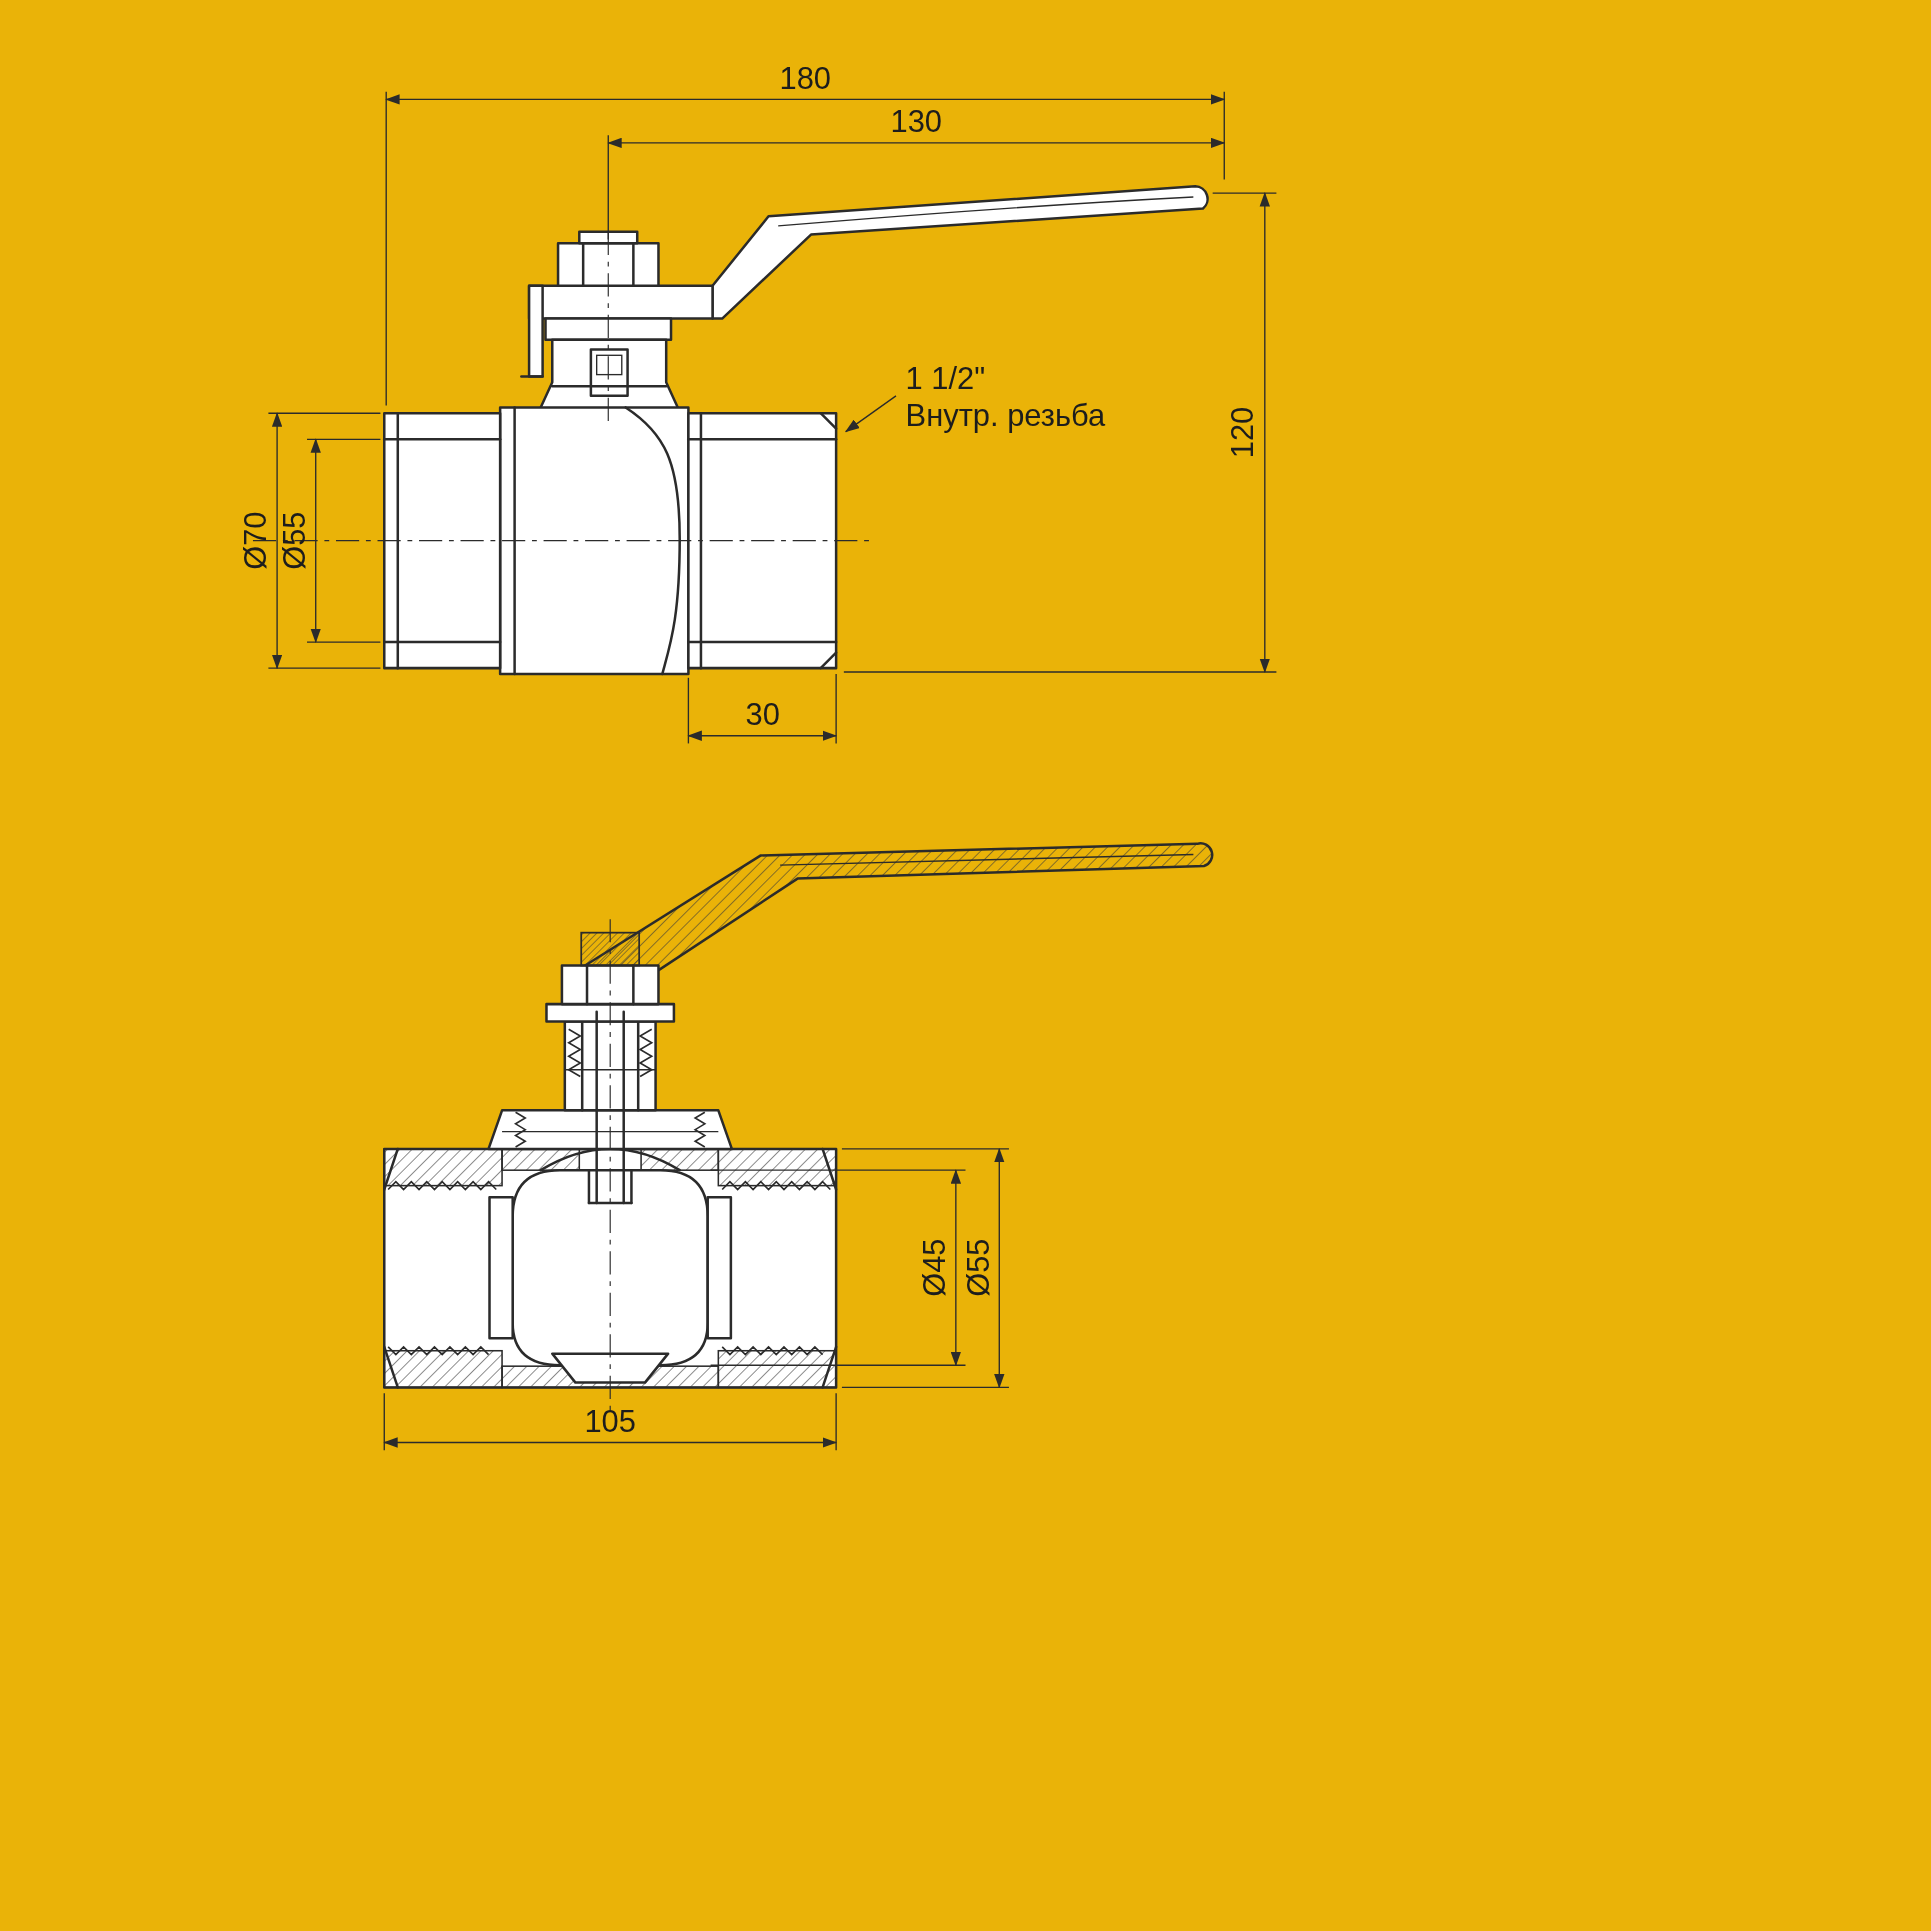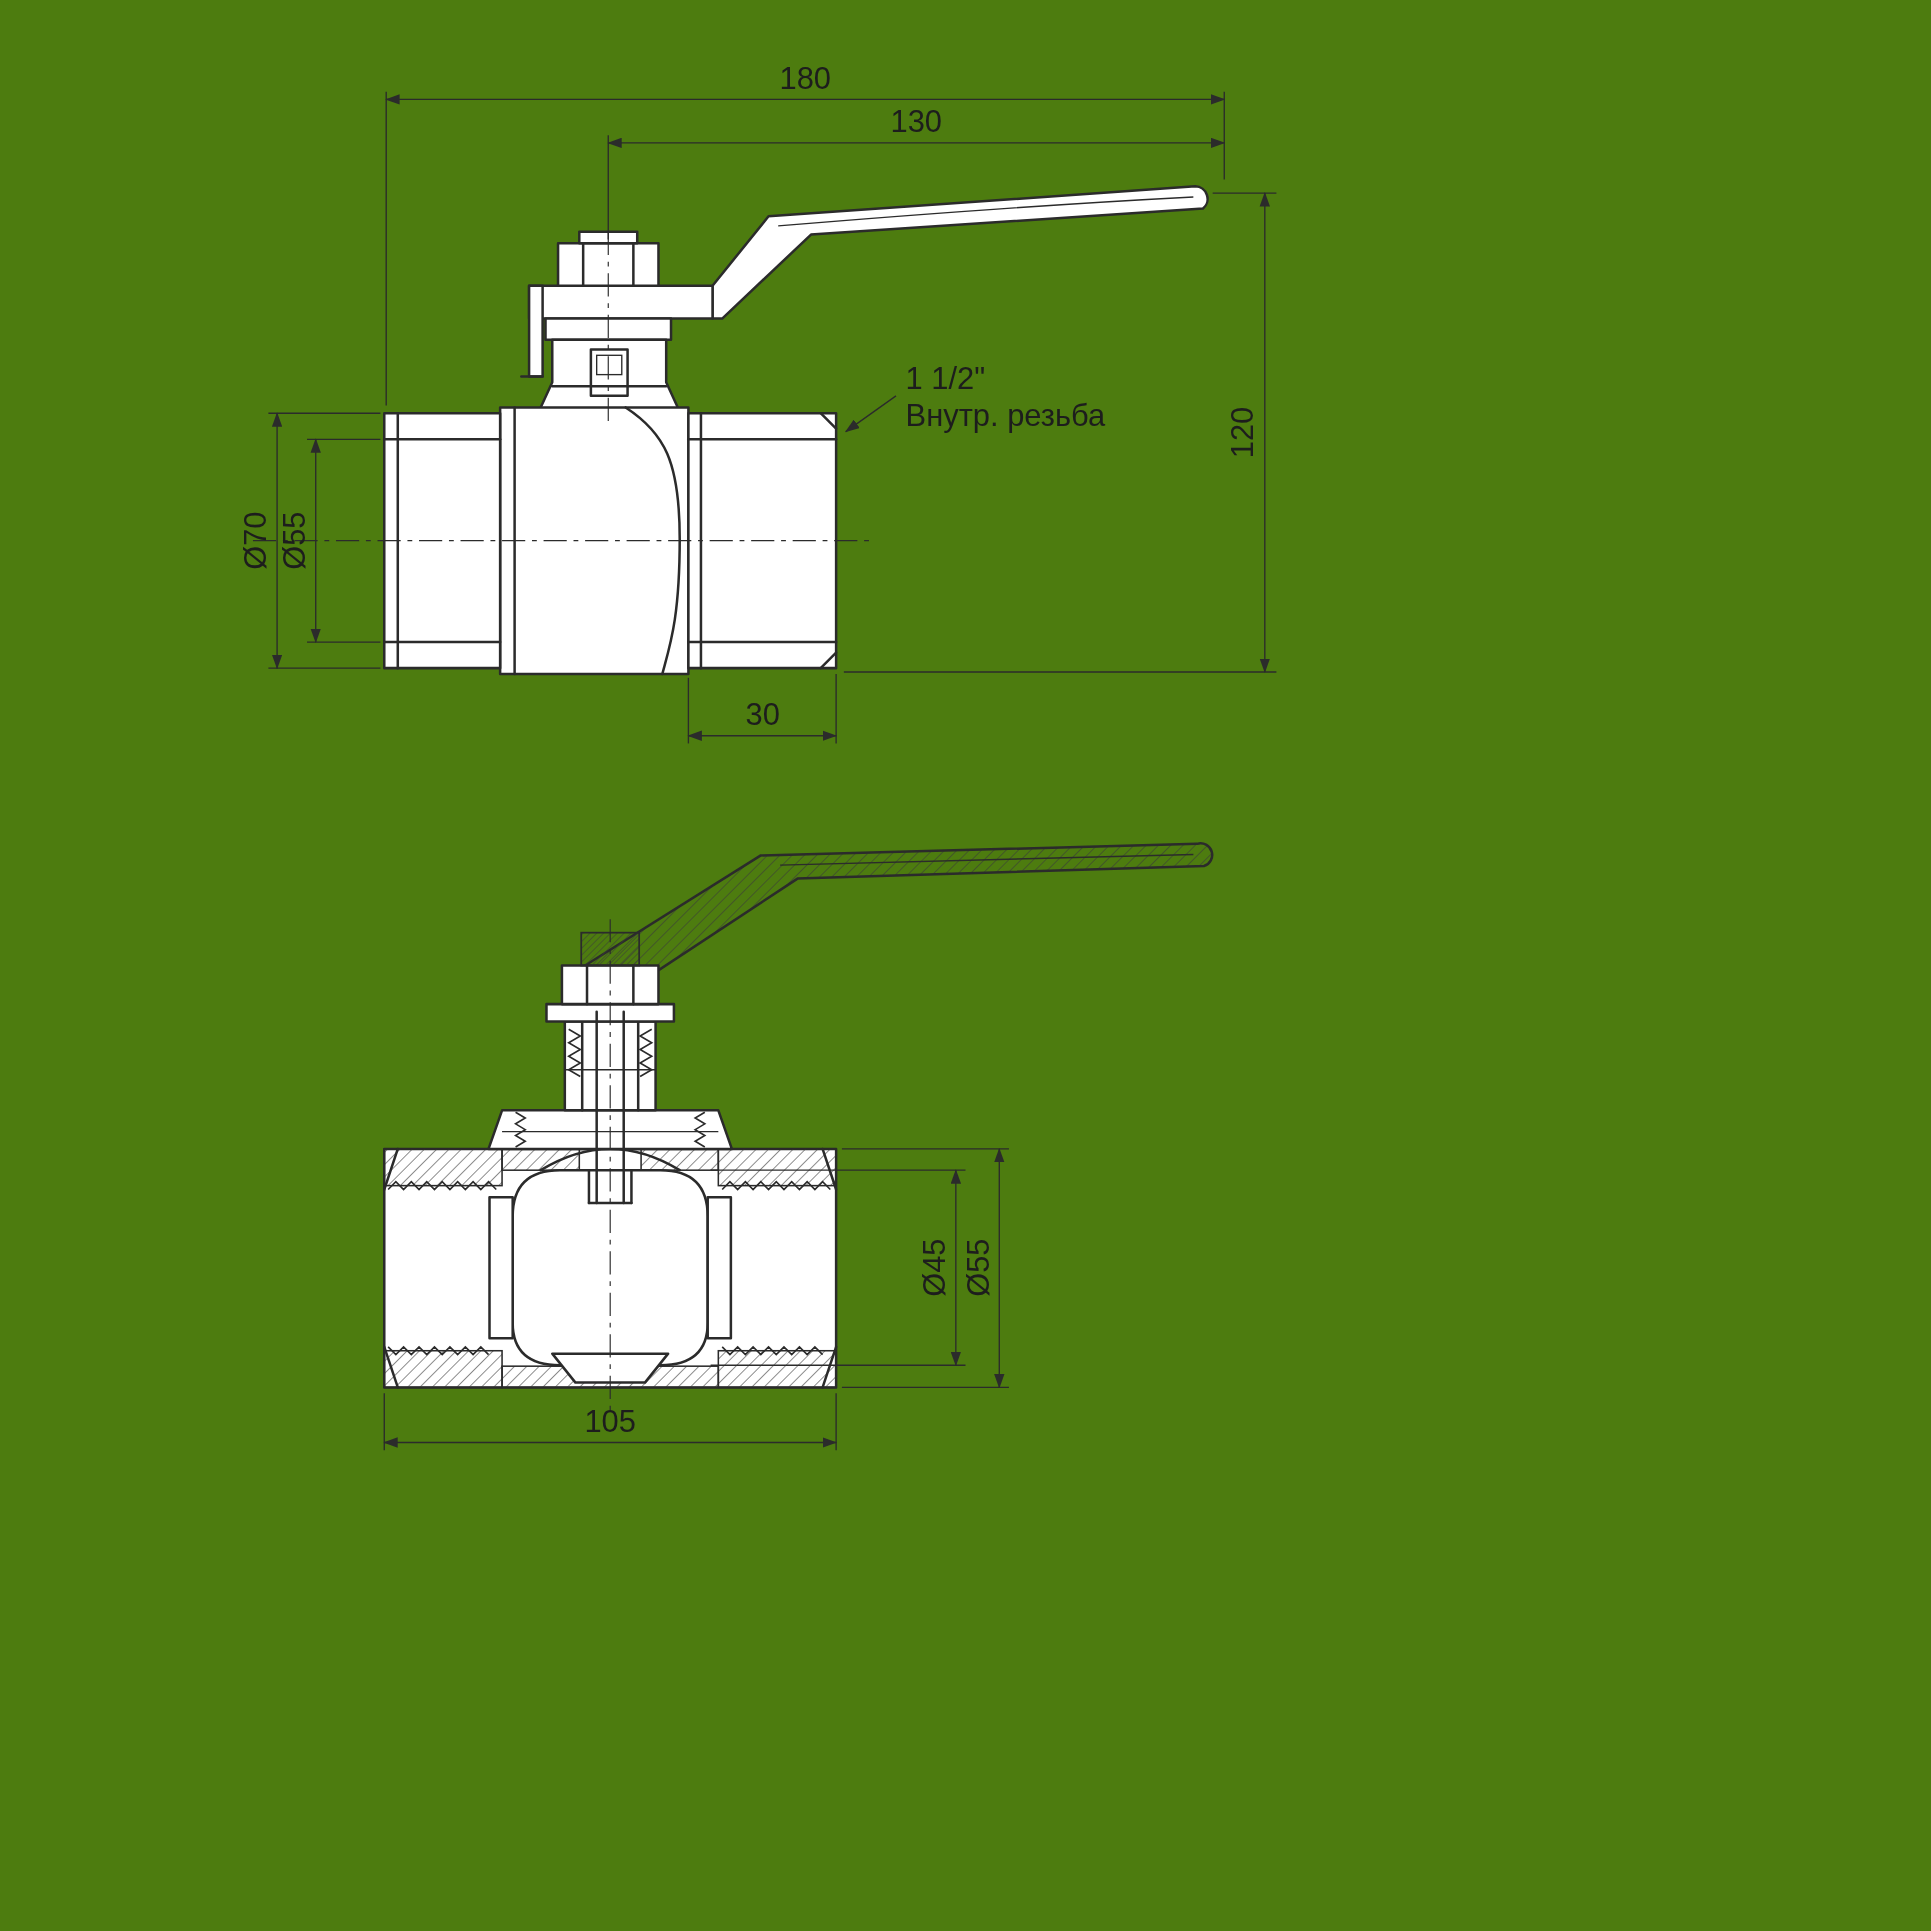--- a/index.html
+++ b/index.html
@@ -7,21 +7,21 @@
     padding: 0;
     background: #ffffff;
     width: 1931px;
     height: 1931px;
     font-family: "Liberation Sans", sans-serif;
   }
   #stage {
     width: 1931px;
     height: 1931px;
     position: relative;
-    background: #4d7c0f;
+    background: #eab308;
   }
   svg { display: block; }
   .obj  { stroke: #2b2b2b; stroke-width: 2.6; fill: none; stroke-linecap: round; stroke-linejoin: round; }
   .objf { stroke: #2b2b2b; stroke-width: 2.6; fill: #ffffff; stroke-linejoin: round; }
   .thin { stroke: #2b2b2b; stroke-width: 1.4; fill: none; }
   .dim  { stroke: #2b2b2b; stroke-width: 1.4; fill: none; }
   .cl   { stroke: #2b2b2b; stroke-width: 1.2; fill: none; stroke-dasharray: 24 7 5 7; }
   .zig  { stroke: #2b2b2b; stroke-width: 1.7; fill: none; }
   .hatchfill { fill: url(#hatch); stroke: #2b2b2b; stroke-width: 1.6; }
   .hatchdense { fill: url(#hatchD); stroke: #2b2b2b; stroke-width: 1.8; }

